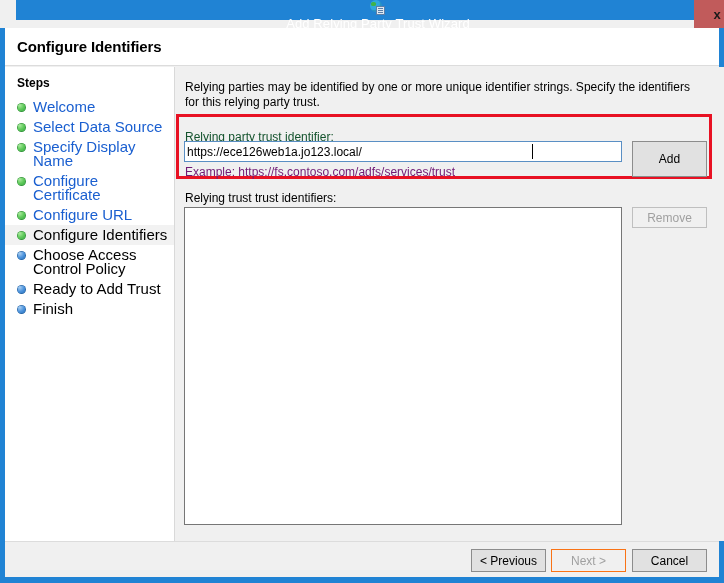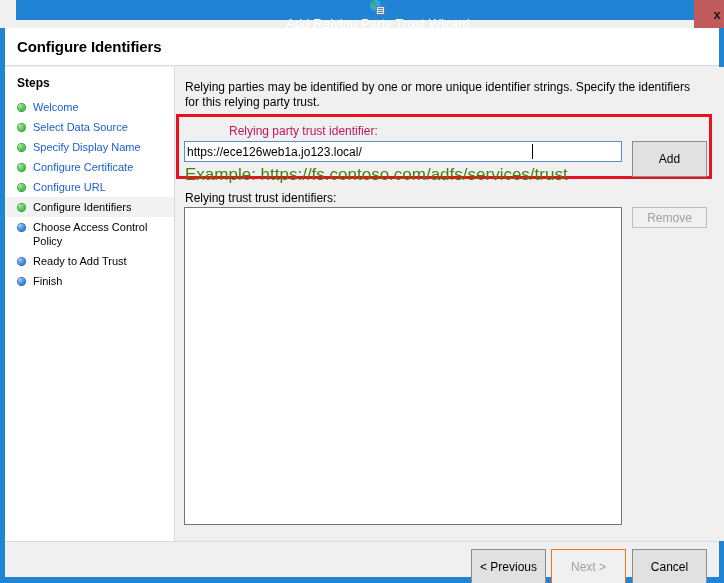--- a/index.html
+++ b/index.html
@@ -157,21 +157,21 @@
     font-size: 12px;
     font-weight: bold;
     color: #000000;
     margin-left: 12px;
     margin-bottom: 7px;
   }
   .step-row {
     display: flex;
     align-items: flex-start;
     padding: 3px 6px 3px 12px;
-    font-size: 11px;
+    font-size: 15px;
     line-height: 14px;
     min-height: 18px;
     box-sizing: border-box;
   }
   .step-row.current {
     background: #f2f2f2;
   }
   .step-bullet {
     flex: none;
     width: 9px;
@@ -223,24 +223,23 @@
     left: 0px; top: 47px;
     width: 536px;
     height: 65px;
     border: 3px solid #e81123;
     box-sizing: border-box;
     pointer-events: none;
   }
 
   #identifier-label {
     position: absolute;
-    left: 9px; top: 57px;
-    font-size: 12px;
-    color: #be185d;
-    margin-left: 44px;
+    left: 9px; top: 63px;
+    font-size: 12px;
+    color: #14532d;
   }
 
   #identifier-input {
     position: absolute;
     left: 8px; top: 74px;
     width: 438px;
     height: 21px;
     box-sizing: border-box;
     border: 1px solid #5a8fc4;
     background: #ffffff;
@@ -268,22 +267,22 @@
     border: 1px solid #8c8c8c;
     font-family: "Liberation Sans", sans-serif;
     font-size: 12px;
     color: #000000;
     cursor: pointer;
   }
 
   #example-text {
     position: absolute;
     left: 9px; top: 98px;
-    font-size: 17px;
-    color: #4d7c0f;
+    font-size: 12px;
+    color: #701a75;
   }
 
   #identifiers-label {
     position: absolute;
     left: 9px; top: 124px;
     font-size: 12px;
     color: #000000;
   }
 
   #identifiers-list {
@@ -318,21 +317,21 @@
     width: 714px;
     height: 36px;
     background: #f0f0f0;
     border-top: 1px solid #dcdcdc;
     box-sizing: border-box;
   }
   .nav-button {
     position: absolute;
     top: 7px;
     width: 75px;
-    height: 35px;
+    height: 23px;
     box-sizing: border-box;
     font-family: "Liberation Sans", sans-serif;
     font-size: 12px;
     background: #e1e1e1;
     border: 1px solid #8c8c8c;
     color: #000000;
     cursor: pointer;
   }
   #prev-button  { left: 466px; }
   #next-button  {

